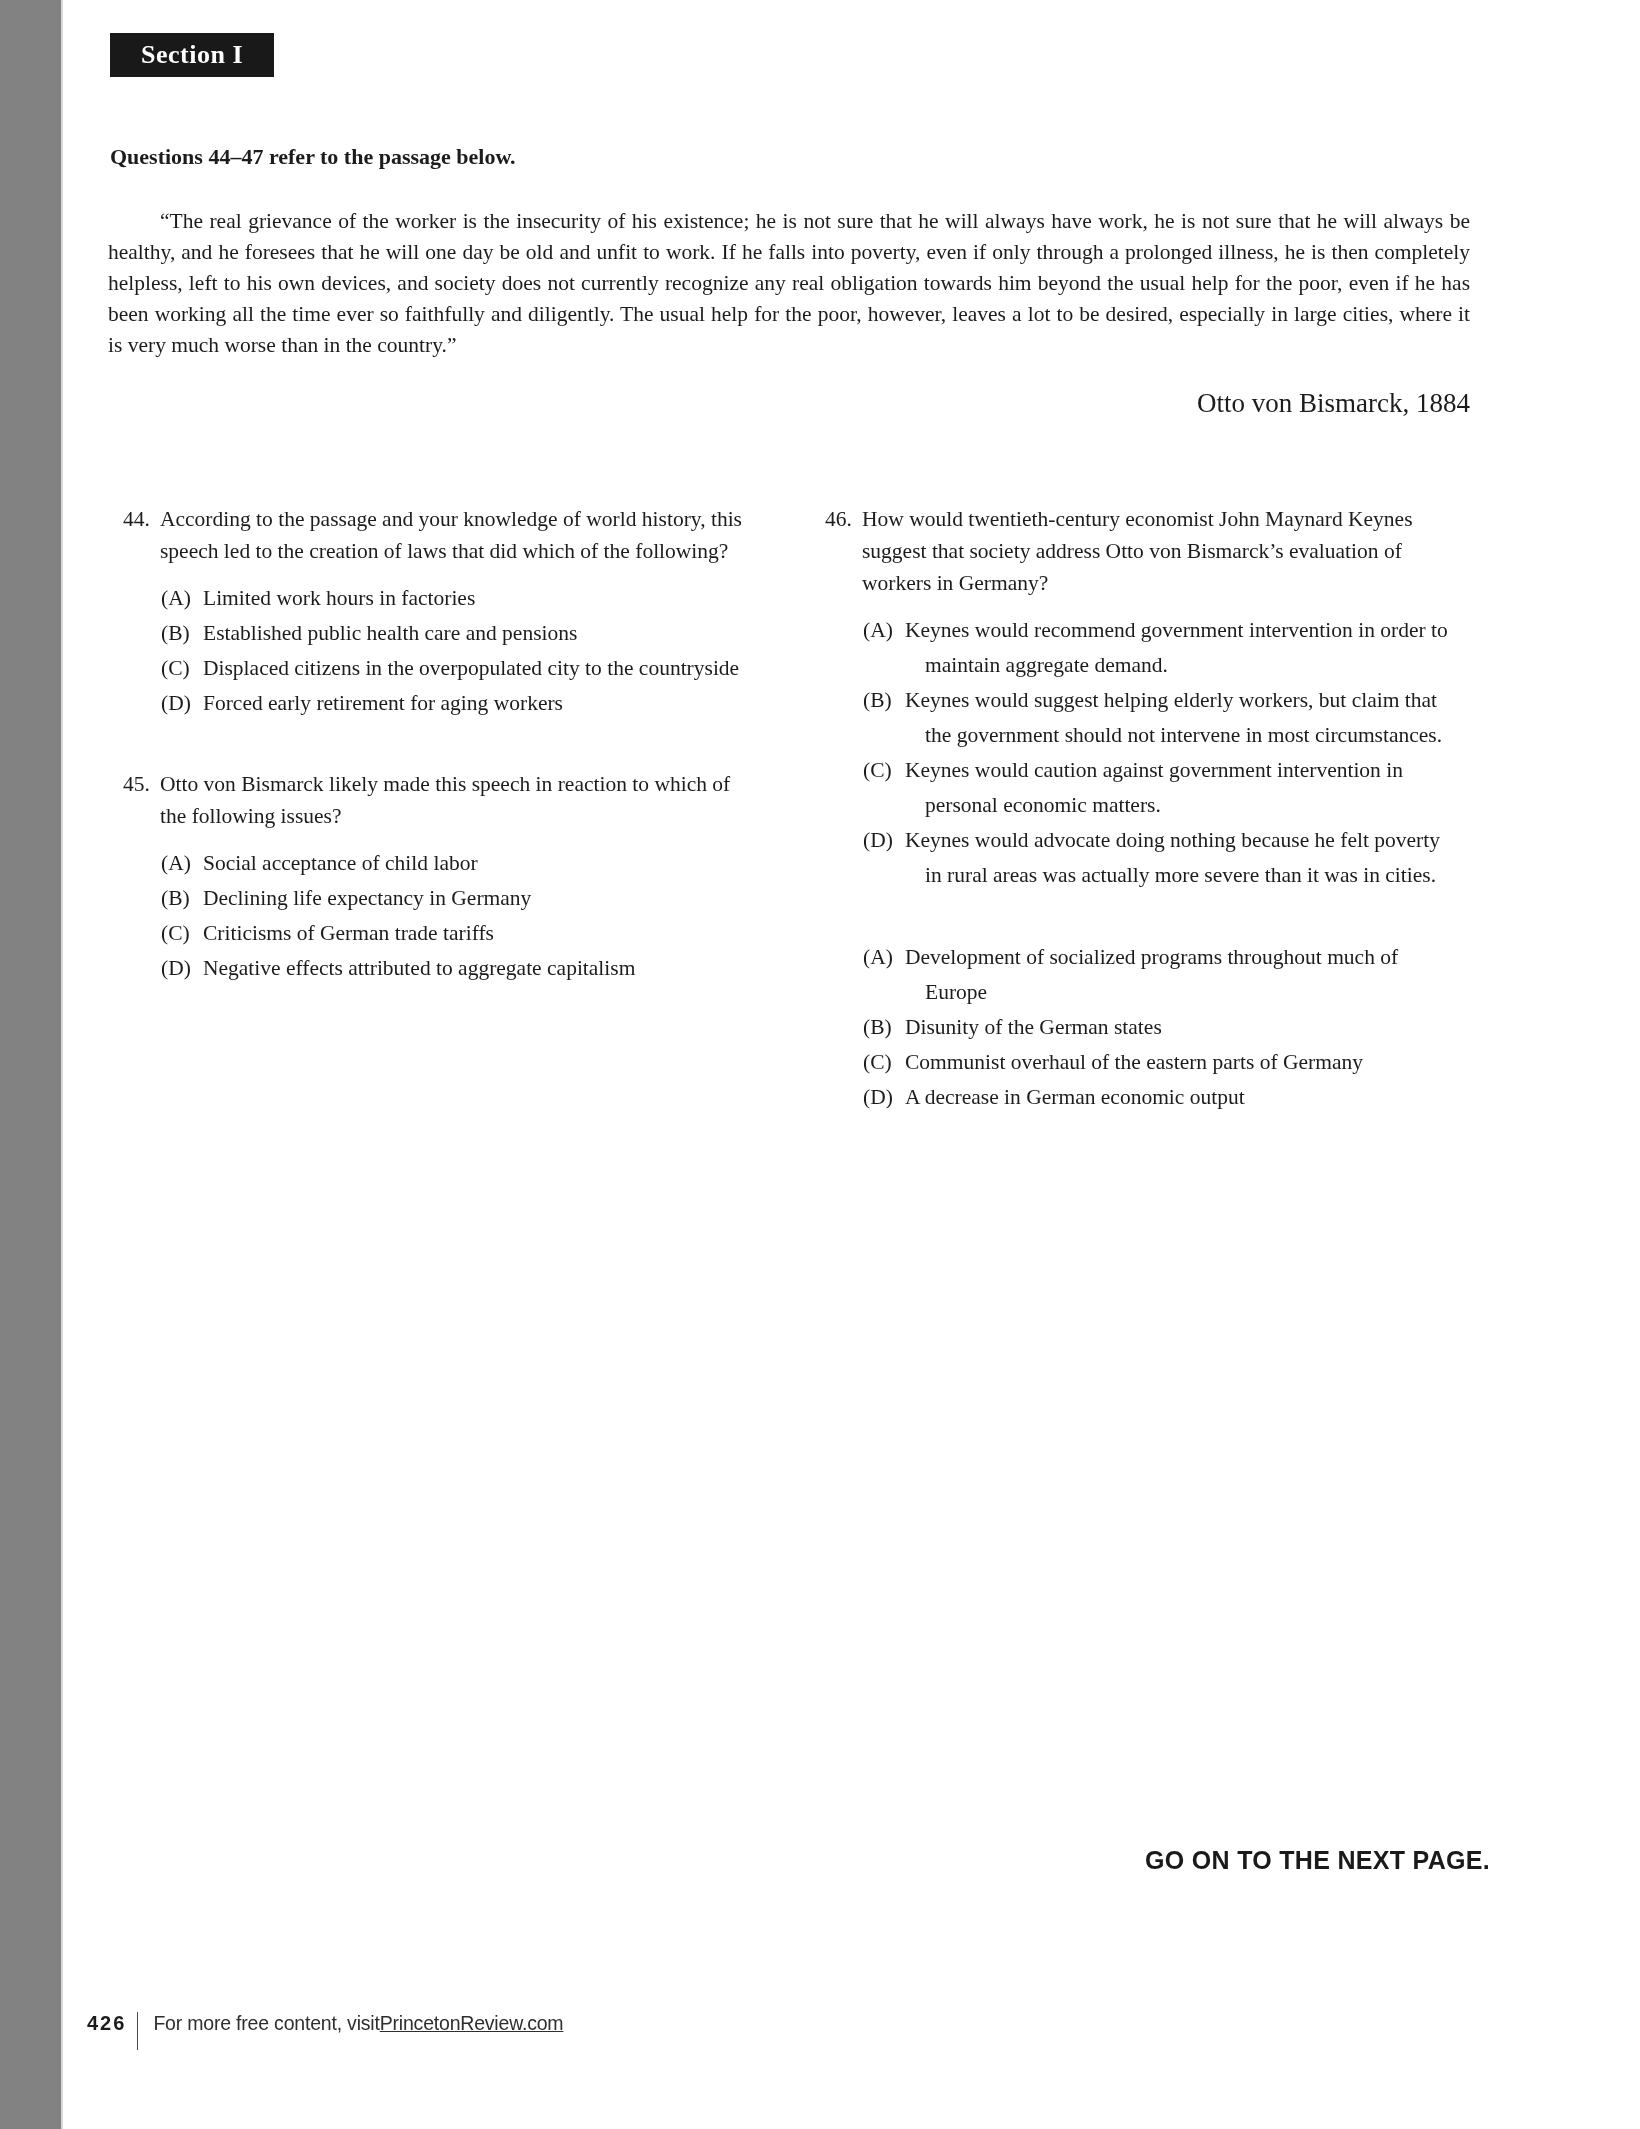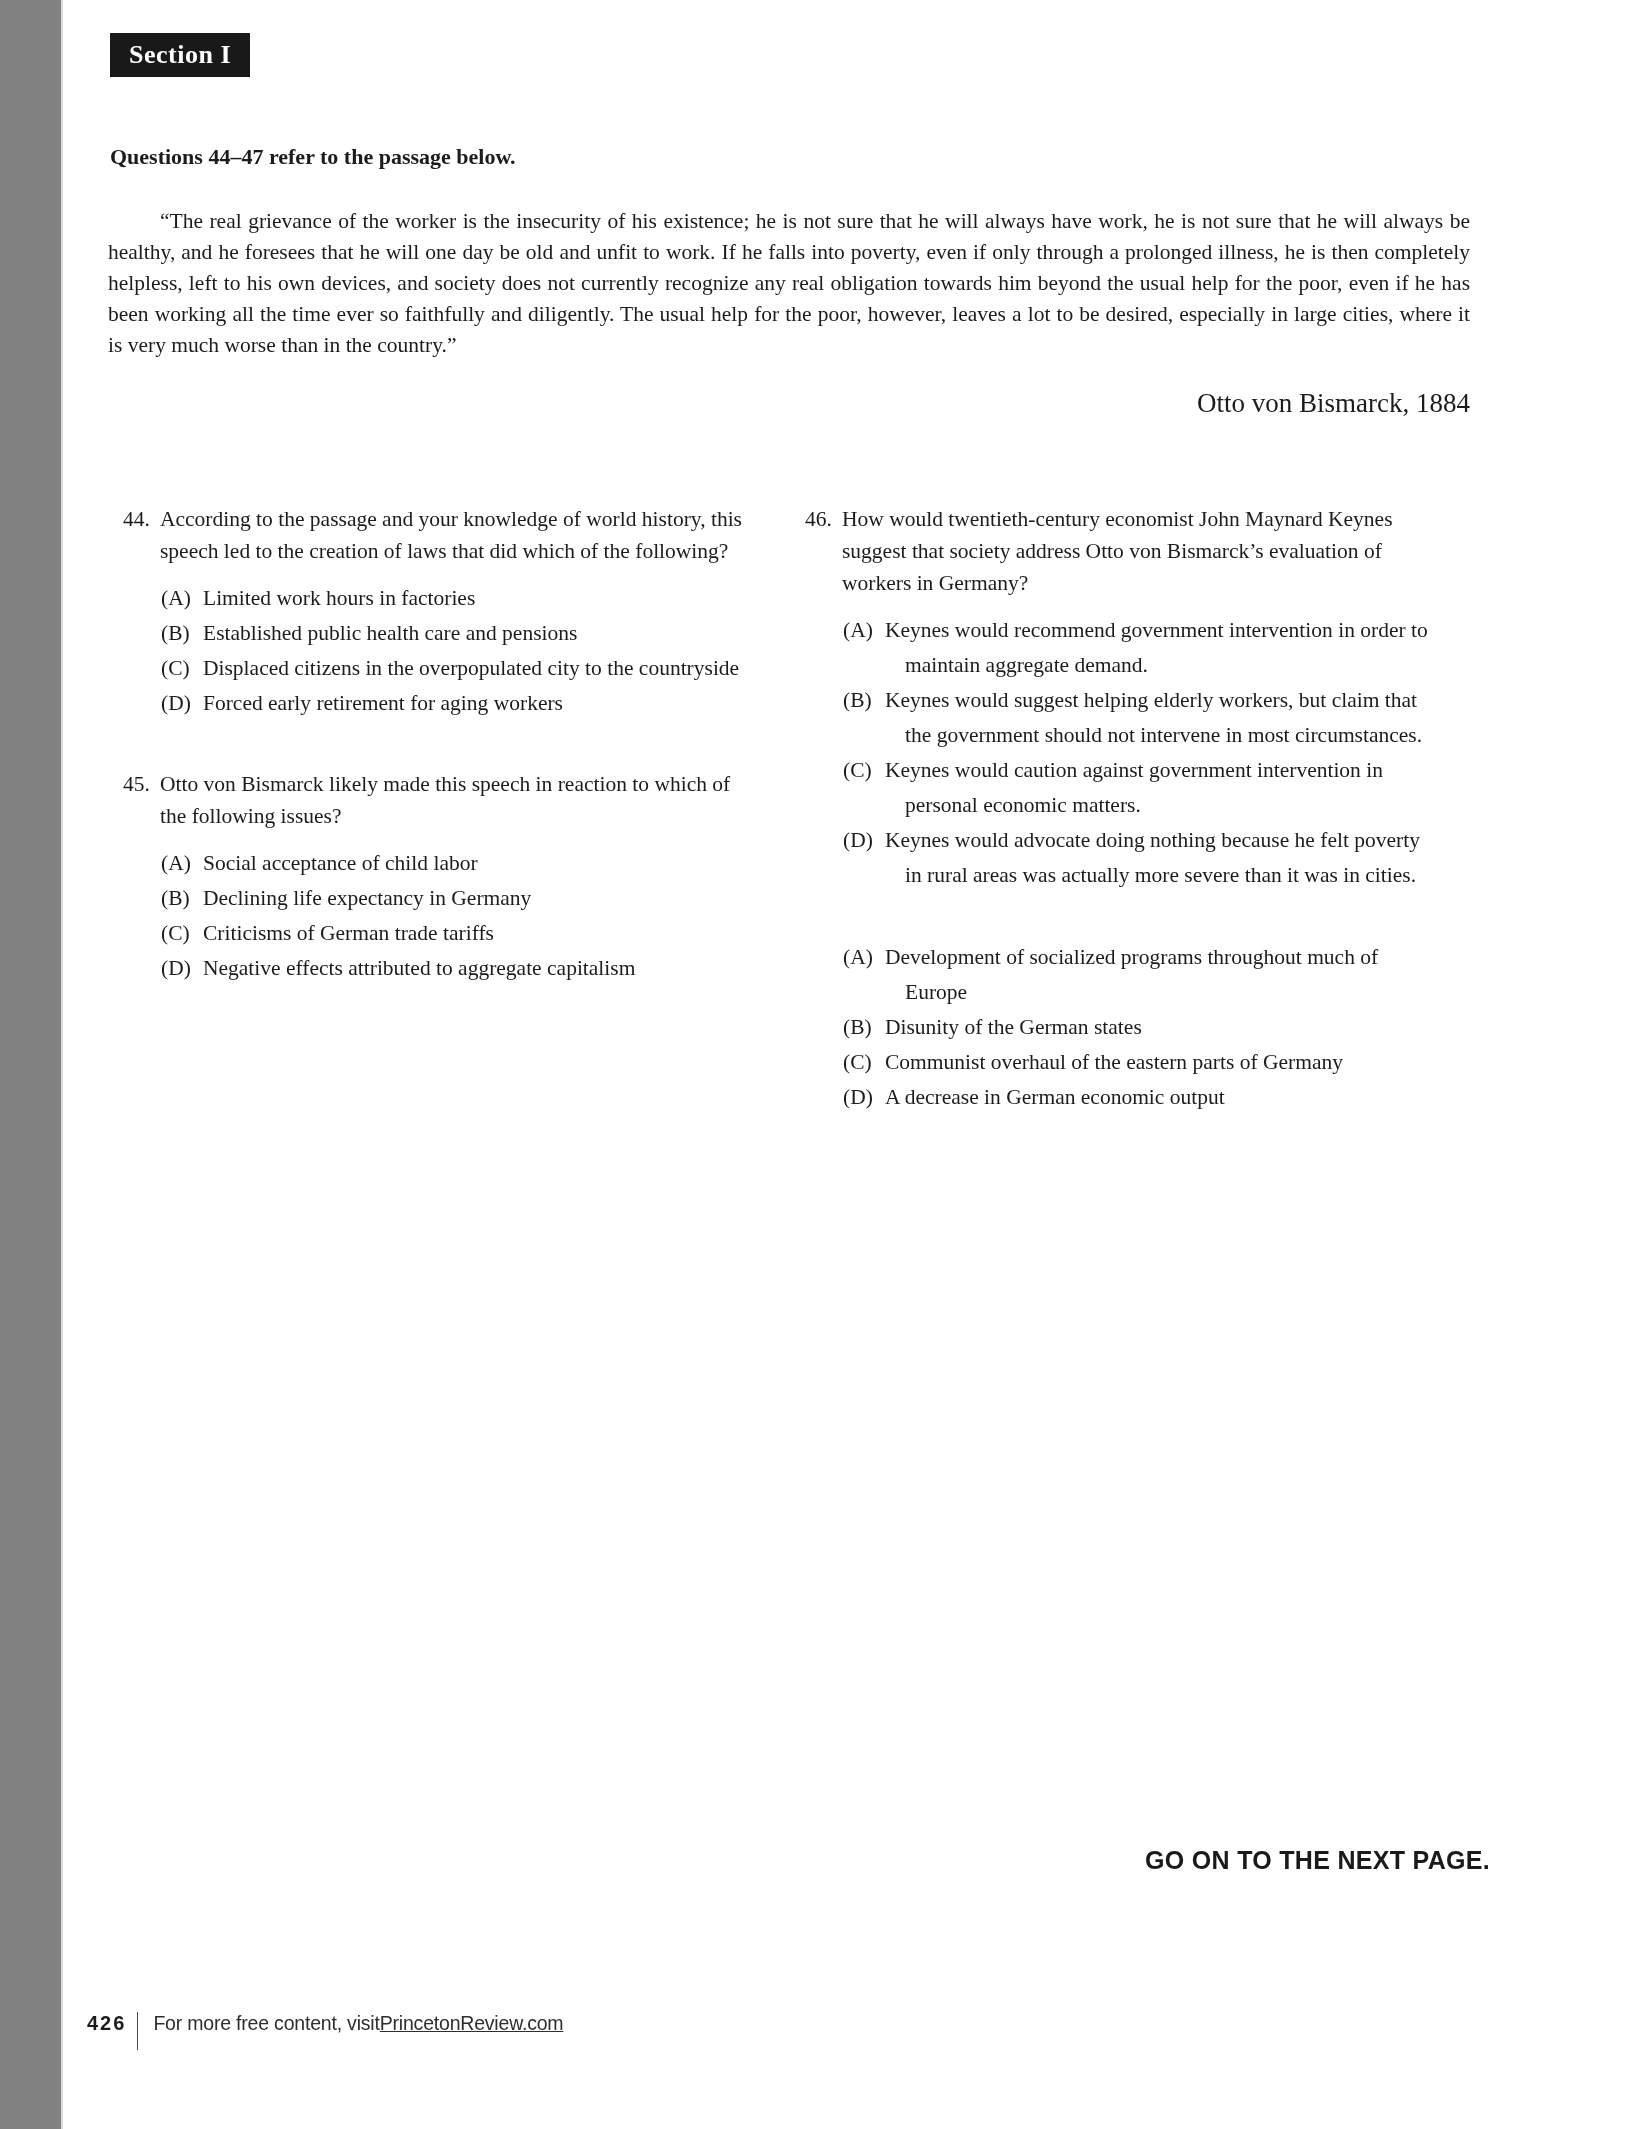--- a/index.html
+++ b/index.html
@@ -15,21 +15,21 @@
   .sidebar-strip {
     position: absolute;
     left: 0; top: 0;
     width: 61px; height: 2129px;
     background: var(--sidebar_gray, #828282);
     border-right: 2px solid #d9d9d9;
   }
   .section-box {
     position: absolute;
     left: 110px; top: 33px;
-    width: 140px; height: 44px;
+    width: 164px; height: 44px;
     background: var(--section_box_bg, #191919);
     color: var(--section_box_text, #ffffff);
     display: flex; align-items: center; justify-content: center;
     font-weight: bold;
     font-size: 26px;
     letter-spacing: 0.5px;
   }
   .passage-intro {
     position: absolute;
     left: 110px; top: 144px;
@@ -50,21 +50,21 @@
     left: 108px; top: 388px;
     width: 1362px;
     text-align: right;
     font-size: 27px;
   }
   .columns {
     position: absolute;
     left: 123px; top: 503px;
     width: 1347px;
     display: flex;
-    gap: 50px;
+    gap: 70px;
   }
   .col { width: 632px; }
   .question { margin-bottom: 47px; font-size: 21.5px; }
   .q-stem { line-height: 32px; padding-left: 37px; }
   .q-num { display: inline-block; width: 37px; margin-left: -37px; }
   .options { margin-top: 14px; padding-left: 38px; }
   .option { display: flex; line-height: 35px; }
   .opt-label { flex: 0 0 42px; }
   .opt-text { flex: 1; padding-left: 20px; text-indent: -20px; }
   .go-on {

